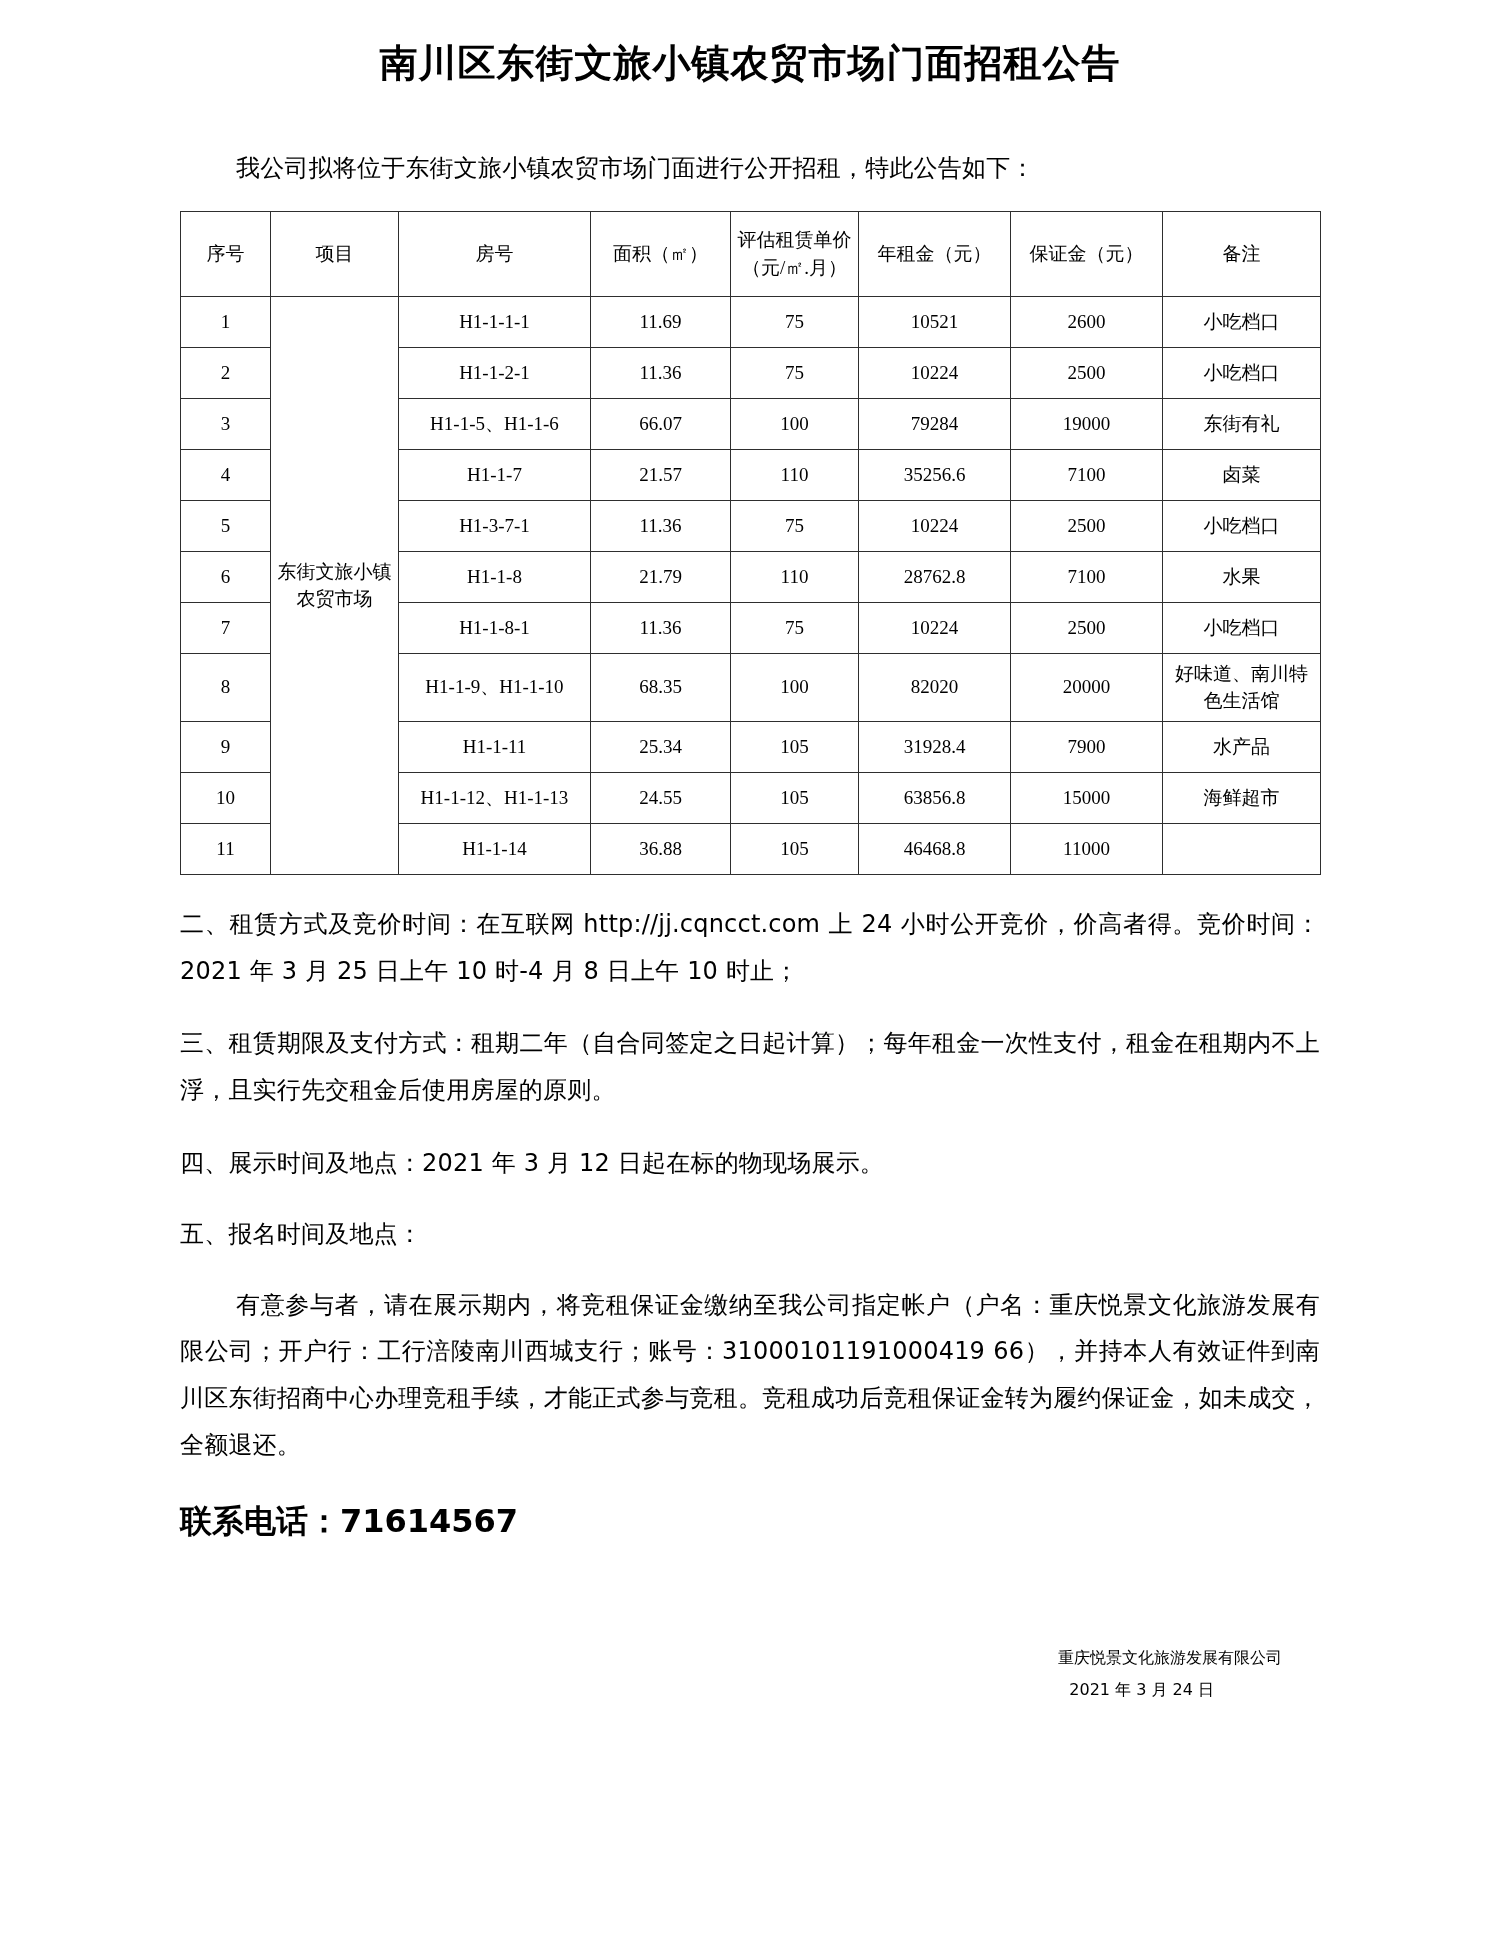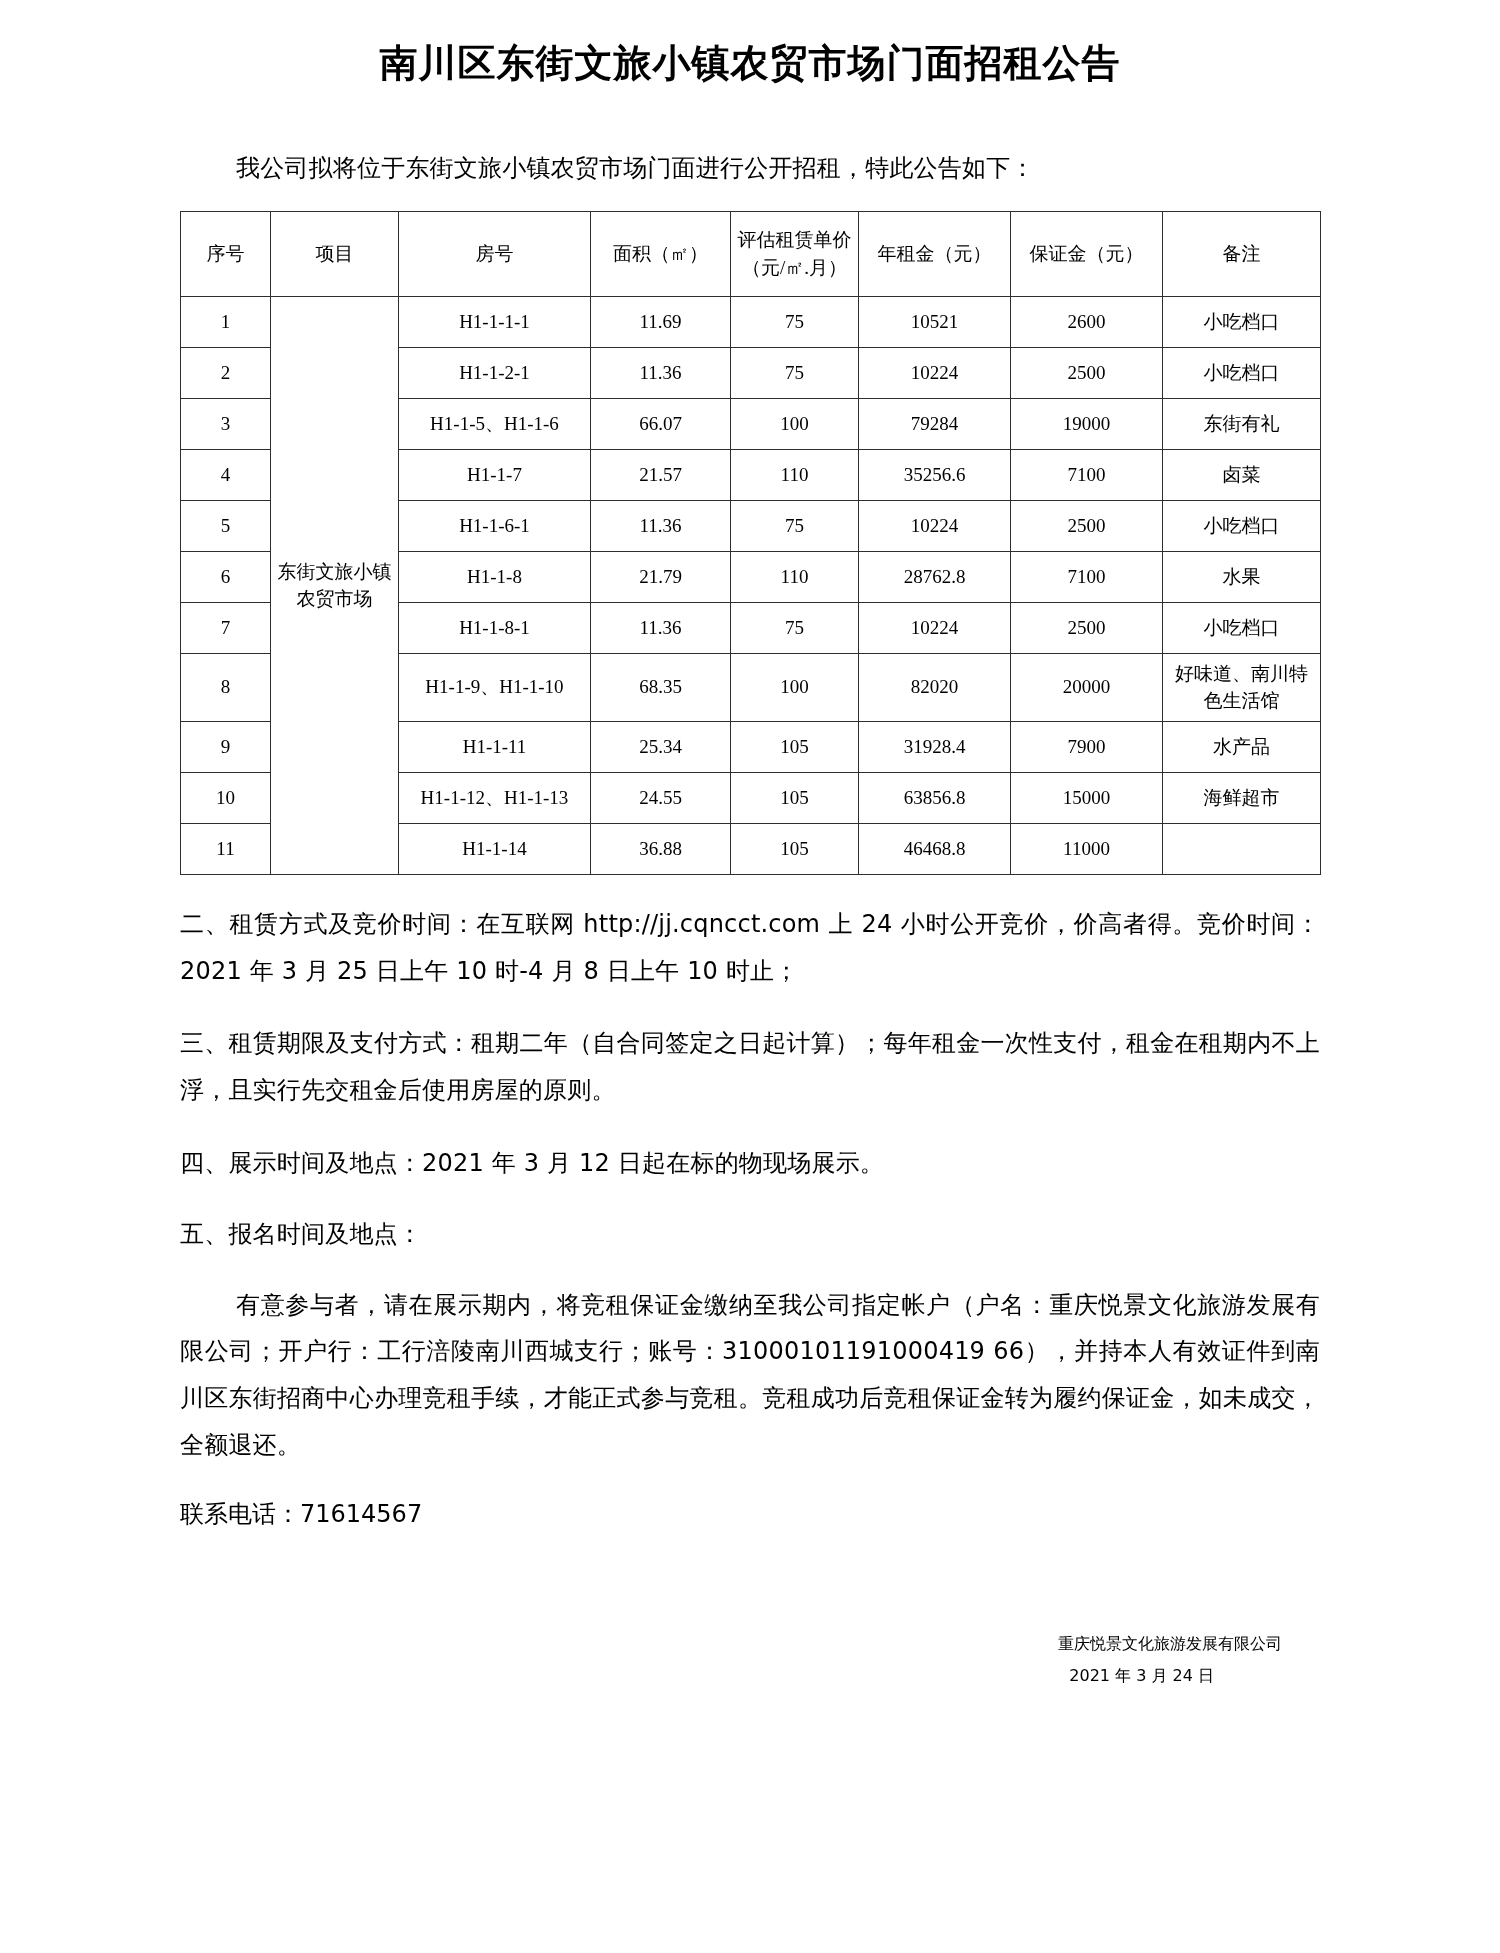--- a/index.html
+++ b/index.html
@@ -111,23 +111,24 @@
     letter-spacing: 0.2px;
   }
   .body-p.indent {
     text-indent: 56px;
   }
   .body-p.tight {
     margin-top: 14px;
   }
   .phone-line {
     font-family: "DejaVu Sans", "Liberation Sans", sans-serif;
-    font-size: 24px;
+    font-size: 32px;
     line-height: 1.8;
     margin-top: 14px;
+    font-weight: bold;
   }
 
   
   .sign-block {
     margin-top: 92px;
     text-align: right;
     font-family: "DejaVu Sans", "Liberation Sans", sans-serif;
     font-size: 16px;
     line-height: 2.0;
     padding-right: 38px;
@@ -201,21 +202,21 @@
             <td class="idx-cell">4</td>
             <td class="house-no">H1-1-7</td>
             <td class="area-cell">21.57</td>
             <td>110</td>
             <td>35256.6</td>
             <td>7100</td>
             <td>卤菜</td>
           </tr>
           <tr>
             <td class="idx-cell">5</td>
-            <td class="house-no">H1-1-6-1</td>
+            <td class="house-no">H1-3-7-1</td>
             <td class="area-cell">11.36</td>
             <td>75</td>
             <td>10224</td>
             <td>2500</td>
             <td>小吃档口</td>
           </tr>
           <tr>
             <td class="idx-cell">6</td>
             <td class="house-no">H1-1-8</td>
             <td class="area-cell">21.79</td>

